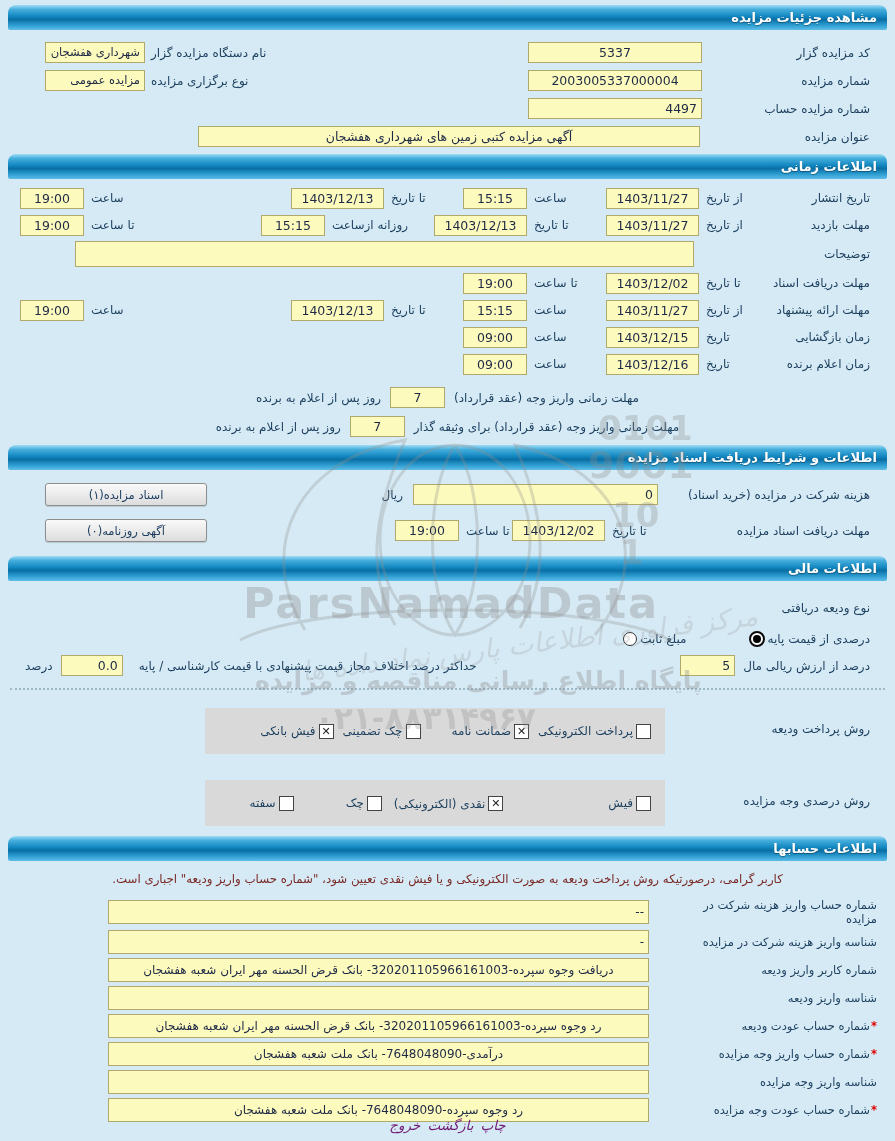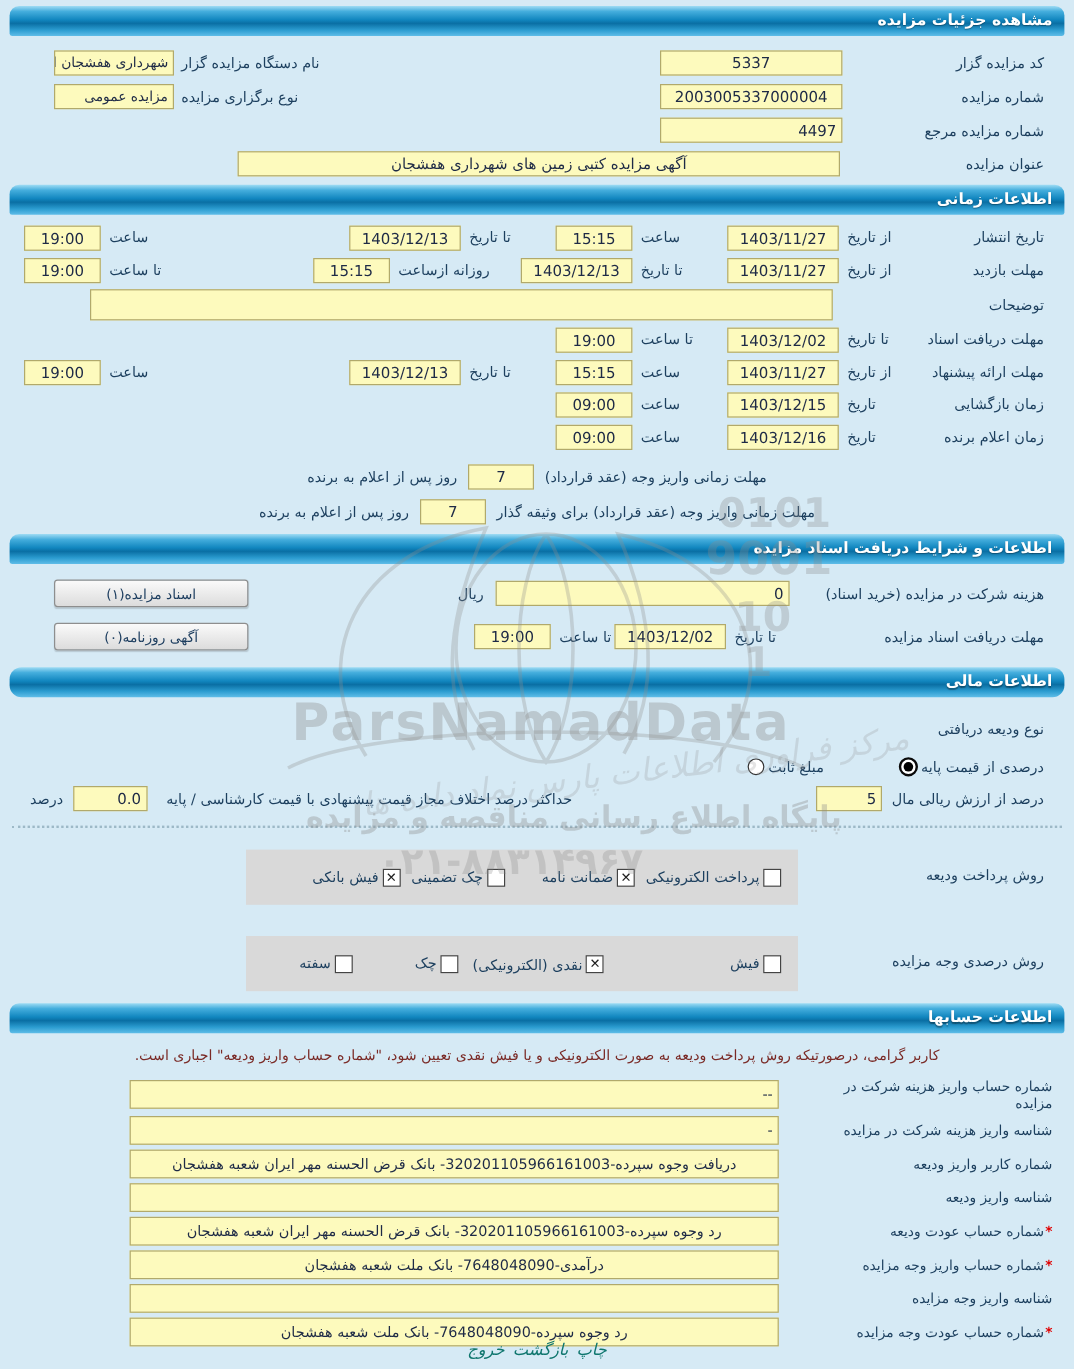--- a/index.html
+++ b/index.html
@@ -27,21 +27,21 @@
   }
   .box.ltr{direction:ltr;}
   .box.end{text-align:right;}
   .box.start{text-align:right;direction:rtl;}
   .date{width:93px;} .time{width:64px;}
   .lbl{font-size:12px;color:#1c3f5e;}
   
   .gen{margin-top:12px;}
   .gen-row{display:flex;align-items:center;padding:0 25px 0 20px;margin-bottom:7px;}
   .lbl-r{width:168px;}
-  .box-r{width:152px;}
+  .box-r{width:174px;}
   .pair-l{display:flex;align-items:center;margin-inline-start:auto;}
   .lbl-l{margin-left:6px;}
   .box-l{width:100px;font-size:11.5px;}
   .pair-l .pad{margin-left:25px;}
   .title-box{flex:1;margin-right:2px;margin-left:178px;}
   
   .time-rows{margin-top:8px;}
   .trow{display:flex;align-items:center;padding:0 25px 0 20px;margin-bottom:5px;min-height:22px;}
   .rowlabel{width:118px;font-size:12px;flex:none;}
   .pair{display:inline-flex;align-items:center;margin-left:26px;}
@@ -91,21 +91,21 @@
   .panel.pay .opt:nth-child(2){margin-left:12px;align-items:flex-end;}
   .panel.pay .opt:nth-child(3){margin-left:52px;}
   
   .notice{margin:11px 30px 12px;text-align:center;font-size:11.8px;color:#7a2a26;}
   .acc-row{display:flex;align-items:center;padding:0 18px 0 108px;margin-bottom:4px;}
   .acc-label{width:205px;font-size:11.5px;flex:none;margin-left:23px;}
   .acc-box{flex:1;height:24px;line-height:22px;font-size:12px;}
   .req{color:#e00000;font-weight:bold;margin-left:1px;}
   
   .footer{position:absolute;bottom:8px;left:0;right:0;display:flex;justify-content:center;gap:7px;z-index:2;}
-  .footer a{font-size:13.5px;font-style:italic;color:#0f766e;text-decoration:none;cursor:pointer;}
+  .footer a{font-size:13.5px;font-style:italic;color:#701a75;text-decoration:none;cursor:pointer;}
   
   .wm{position:absolute;inset:0;z-index:40;pointer-events:none;}
   .wm *{position:absolute;color:#8a8a8a;}
   .wm-brand{top:578px;left:243px;font-size:43px;font-weight:bold;letter-spacing:2px;direction:ltr;opacity:.35;font-family:"DejaVu Sans",sans-serif;}
   .wm-script{top:628px;left:300px;font-size:27px;font-style:italic;opacity:.22;transform:rotate(-7deg);white-space:nowrap;}
   .wm-tagline{top:666px;left:255px;font-size:25px;font-weight:bold;opacity:.35;white-space:nowrap;}
   .wm-phone{top:700px;left:315px;font-size:31px;font-weight:bold;opacity:.28;direction:ltr;letter-spacing:3px;}
   .wm-num{direction:ltr;font-weight:bold;opacity:.3;}
   .wm-num.n0{top:408px;left:598px;font-size:34px;}
   .wm-num.n1{top:443px;left:588px;font-size:38px;}
@@ -133,21 +133,21 @@
     </div>
     <div class="gen-row">
       <span class="lbl lbl-r">شماره مزایده</span>
       <span class="box box-r ltr">2003005337000004</span>
       <span class="pair-l">
         <span class="lbl lbl-l">نوع برگزاری مزایده</span>
         <span class="box box-l start pad">مزایده عمومی</span>
       </span>
     </div>
     <div class="gen-row">
-      <span class="lbl lbl-r">شماره مزایده مرجع</span>
+      <span class="lbl lbl-r">شماره مزایده حساب</span>
       <span class="box box-r ltr end">4497</span>
     </div>
     <div class="gen-row">
       <span class="lbl lbl-r">عنوان مزایده</span>
       <span class="box title-box">آگهی مزایده کتبی زمین های شهرداری هفشجان</span>
     </div>
   </div>
 
   <div class="bar">
     <span>اطلاعات زمانی</span>
@@ -280,21 +280,21 @@
       <span class="klabel lbl">تا تاریخ</span>
       <span class="box date ltr">1403/12/02</span>
     </span>
     <span class="pair">
       <span class="klabel lbl">تا ساعت</span>
       <span class="box time ltr">19:00</span>
     </span>
     <button class="gbtn">آگهی روزنامه(۰)</button>
   </div>
 
-  <div class="bar" style="margin-top:14px;border-radius:10px;">
+  <div class="bar" style="margin-top:14px;">
     <span>اطلاعات مالی</span>
   </div>
 
   <div class="fin-label lbl">نوع ودیعه دریافتی</div>
 
   <div class="radio-row">
       <span class="opt">
         <span class="lbl">درصدی از قیمت پایه</span>
         <span class="radio checked"></span>
       </span>

